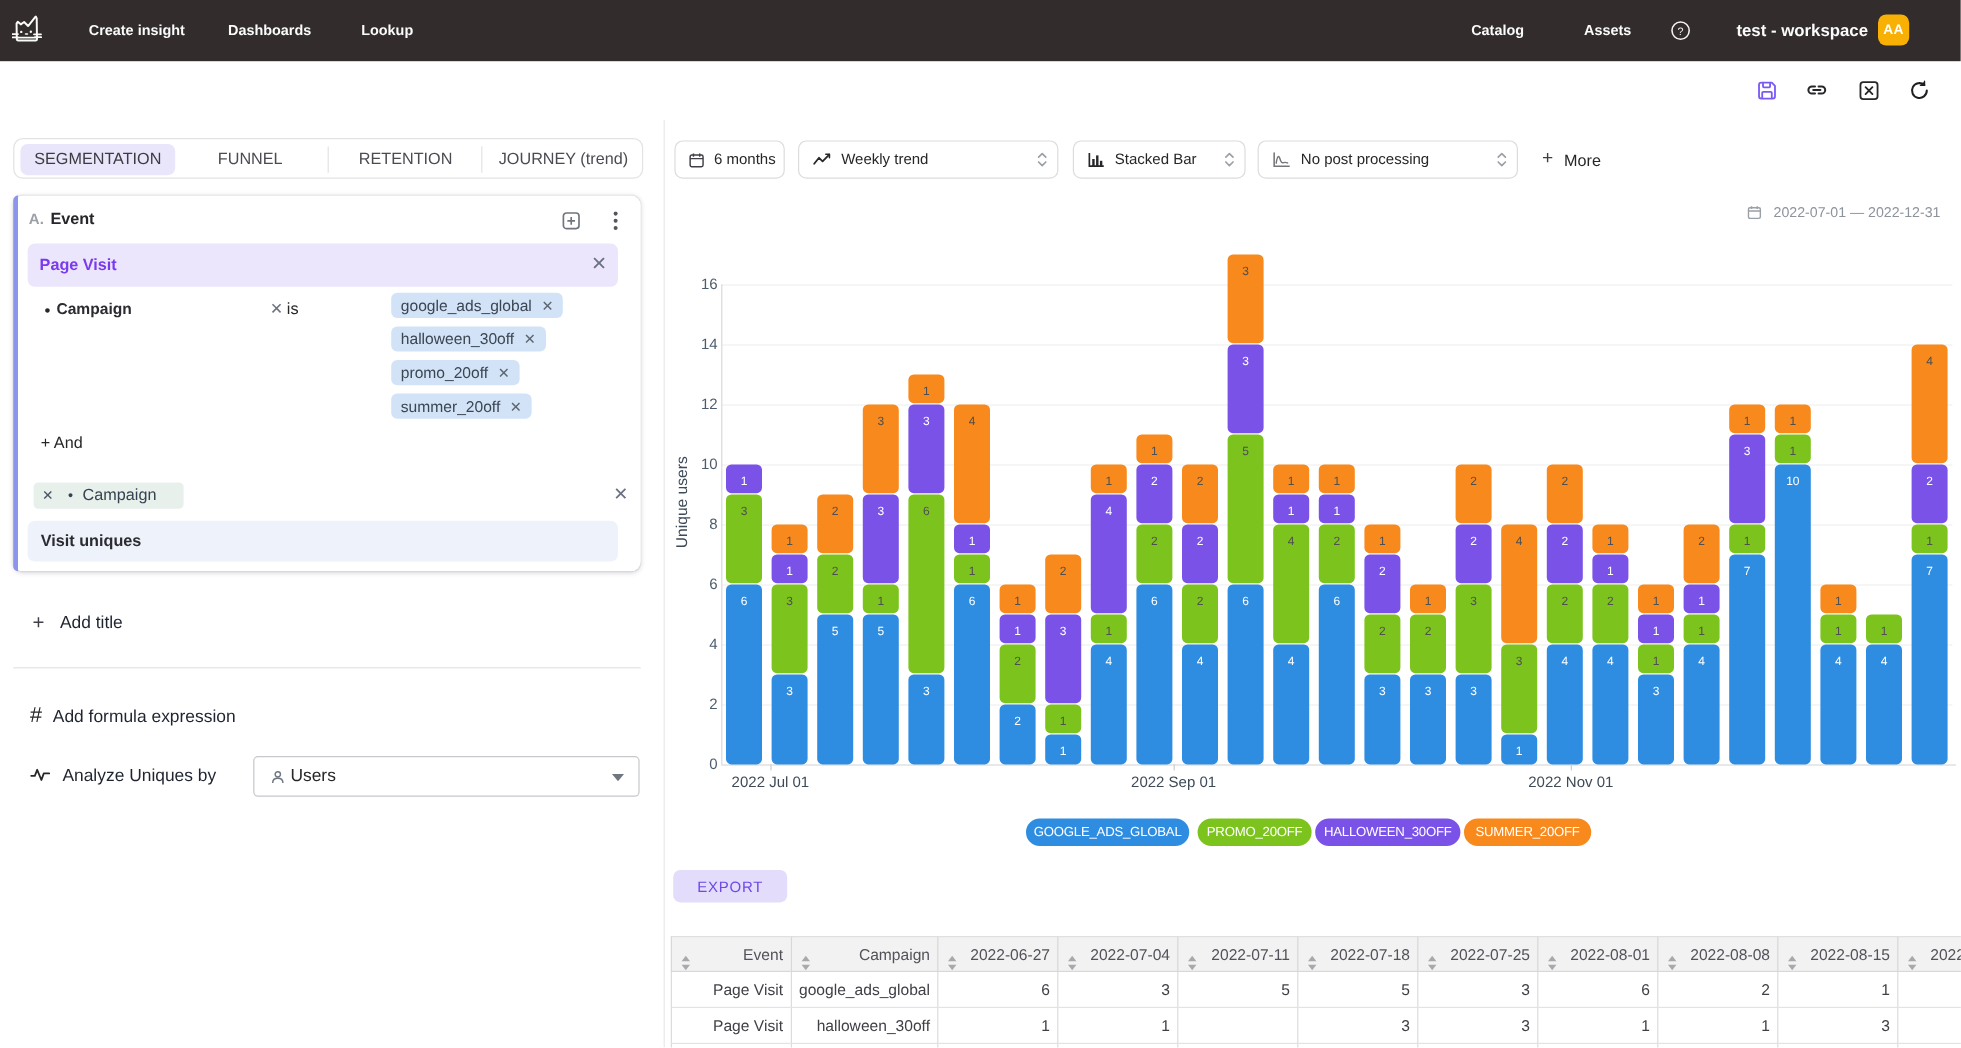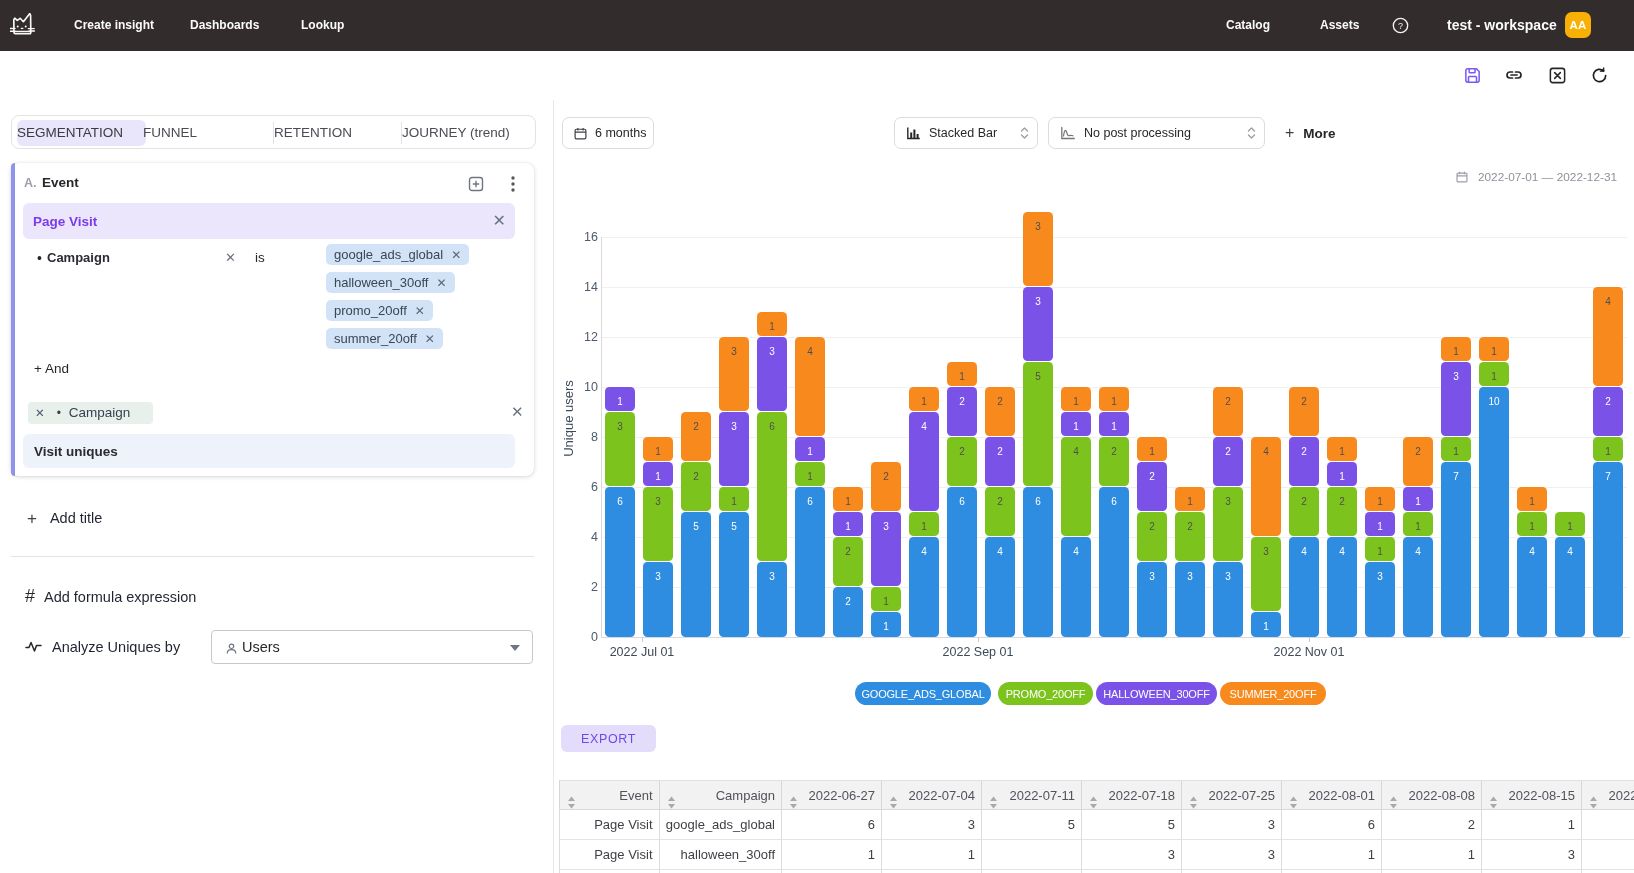--- a/index.html
+++ b/index.html
@@ -9,21 +9,21 @@
 .search{position:absolute;left:586px;top:7px;width:400px;height:36px;background:#121111;border-radius:8px;line-height:36px;color:#8e8e8e;font-size:12px;padding-left:13px}
 .avatar{position:absolute;left:1565px;top:12px;width:26px;height:26px;border-radius:7px;background:#f9b005;color:#fff;font-weight:700;font-size:11.5px;display:flex;align-items:center;justify-content:center;letter-spacing:.3px}
 .toolbar{position:absolute;left:0;top:51px;width:1634px;height:49px;border-bottom:1px solid #e6e6e6;background:#fff}
 .addtitle{position:absolute;left:17px;top:0;height:49px;line-height:49px;color:#b4bcc4;font-weight:700;font-size:14.5px}
 .adddesc{position:absolute;left:563px;top:0;height:49px;line-height:49px;color:#b4bcc4;font-size:14.5px}
 .ticon{position:absolute;top:64px;width:22px;height:22px;display:flex;align-items:center;justify-content:center}
 .vdiv{position:absolute;left:553px;top:100px;width:1px;height:773px;background:#e8e8e8}
 
 .tabs{position:absolute;left:11px;top:115px;width:525px;height:34px;border:1px solid #e3e3e4;border-radius:8px;background:#fff}
 .tabs .pill{position:absolute;left:5px;top:4px;width:129px;height:26px;background:#e9e6fb;border-radius:6px}
-.tabs .tl{position:absolute;top:0;height:34px;line-height:33px;font-size:13.5px;color:#4b4b52;text-align:left}
+.tabs .tl{position:absolute;top:0;height:34px;line-height:33px;font-size:13.5px;color:#4b4b52;text-align:center}
 .tabs .tdiv{position:absolute;top:6px;width:1px;height:22px;background:#e3e3e4}
 .card{position:absolute;left:11px;top:163px;width:523px;height:313px;background:#fff;border-radius:8px;box-shadow:0 1px 4px rgba(40,40,60,.18),0 0 1px rgba(40,40,60,.14)}
 .accent{position:absolute;left:0;top:0;width:4px;height:313px;background:#8d94ec;border-radius:8px 0 0 8px}
 .pv{position:absolute;left:12px;top:40px;width:492px;height:36px;background:#ebe6fb;border-radius:6px;line-height:36px}
 .pv b{color:#7a3bec;font-size:13.5px;margin-left:10px}
 .pv .x{position:absolute;right:9px;top:0;color:#6b7280;font-size:16px}
 .cu{position:absolute;left:12px;top:271px;width:492px;height:34px;background:#eef2fa;border-radius:6px;line-height:34px}
 .cu b{color:#2b2b31;font-size:13.5px;margin-left:11px}
 .bchip{position:absolute;left:17px;top:239px;height:22px;background:#e7f0eb;border-radius:4px;line-height:22px;padding:0 23px 0 7px;font-size:13.5px;color:#374151}
 .chip{position:absolute;left:315px;height:21px;background:#d2e3f7;border-radius:5px;line-height:21px;padding:0 8px;font-size:13px;color:#3b4652}
@@ -115,21 +115,21 @@
         </svg></div>
   <div style="position:absolute;left:500px;top:13px"><svg width="4" height="16" viewBox="0 0 4 16" fill="#55565c">
           <circle cx="2" cy="2" r="1.7"></circle>
           <circle cx="2" cy="8" r="1.7"></circle>
           <circle cx="2" cy="14" r="1.7"></circle>
         </svg></div>
   <div class="pv"><b>Page Visit</b><span class="x">✕</span></div>
   <div style="position:absolute;left:26px;top:87px;font-size:14px;color:#27272a">•</div>
   <div style="position:absolute;left:36px;top:87px;font-size:13px;font-weight:700;color:#2b2b31">Campaign</div>
   <div style="position:absolute;left:214px;top:87px;font-size:13px;color:#6b7280">✕</div>
-  <div style="position:absolute;left:244px;top:87px;font-size:13.5px;color:#27272a">is</div>
+  <div style="position:absolute;left:228px;top:87px;font-size:13.5px;color:#27272a">is</div>
   <div class="chip" style="top:81px">google_ads_global<i>✕</i></div>
   <div class="chip" style="top:109px">halloween_30off<i>✕</i></div>
   <div class="chip" style="top:137px">promo_20off<i>✕</i></div>
   <div class="chip" style="top:165px">summer_20off<i>✕</i></div>
   <div style="position:absolute;left:23px;top:198px;font-size:13.5px;color:#27272a">+ And</div>
   <div class="bchip"><span style="font-size:11.5px;color:#4b5563">✕</span><span style="margin-left:12px;font-size:12px">•</span><span style="margin-left:8px">Campaign</span></div>
   <div style="position:absolute;left:500px;top:240px;font-size:15px;color:#6b7280">✕</div>
   <div class="cu"><b>Visit uniques</b></div>
 </div>
 
@@ -152,20 +152,35 @@
 
 <div class="cbox" style="left:562px;width:92px">
       <span class="cico">
         <svg width="13" height="13" viewBox="0 0 14 14" fill="none" stroke="#3f3f46" stroke-width="1.3">
           <rect x="1.2" y="2.4" width="11.6" height="10.4" rx="1.5"></rect>
           <path d="M4.2 1v2.8M9.8 1v2.8M1.2 5.6h11.6"></path>
         </svg>
       </span>
       <span class="ctxt">6 months</span>
     </div>
+<div class="cbox" style="left:665px;width:217px">
+      <span class="cico">
+        <svg width="16" height="14" viewBox="0 0 16 14" fill="none" stroke="#27272a" stroke-width="1.5" stroke-linecap="round" stroke-linejoin="round">
+          <path d="M1.5 10.5 L5.5 5.5 L8.5 8.5 L14 2.8"></path>
+          <path d="M11.2 2.5 h3 v3" stroke-width="1.3"></path>
+        </svg>
+      </span>
+      <span class="ctxt">Weekly trend</span>
+      <span class="cud">
+        <svg width="9" height="14" viewBox="0 0 9 14" fill="none" stroke="#9aa0a6" stroke-width="1.4" stroke-linecap="round" stroke-linejoin="round">
+          <path d="M1.5 5 4.5 2 7.5 5"></path>
+          <path d="M1.5 9 4.5 12 7.5 9"></path>
+        </svg>
+      </span>
+    </div>
 <div class="cbox" style="left:894px;width:144px">
       <span class="cico">
         <svg width="15" height="14" viewBox="0 0 15 14" fill="none">
           <path d="M1.8 1.5 v11 h12" stroke="#27272a" stroke-width="1.4" fill="none"></path>
           <rect x="4.2" y="6.5" width="2" height="6" fill="#27272a"></rect>
           <rect x="7.4" y="3.5" width="2" height="9" fill="#27272a"></rect>
           <rect x="10.6" y="8" width="2" height="4.5" fill="#27272a"></rect>
         </svg>
       </span>
       <span class="ctxt">Stacked Bar</span>
@@ -186,21 +201,21 @@
       <span class="ctxt">No post processing</span>
       <span class="cud">
         <svg width="9" height="14" viewBox="0 0 9 14" fill="none" stroke="#9aa0a6" stroke-width="1.4" stroke-linecap="round" stroke-linejoin="round">
           <path d="M1.5 5 4.5 2 7.5 5"></path>
           <path d="M1.5 9 4.5 12 7.5 9"></path>
         </svg>
       </span>
     </div>
 <div style="position:absolute;left:1285px;top:117px;height:32px;display:flex;align-items:center;font-size:14px;color:#27272a">
       <span style="font-size:16px;color:#3f3f46">+</span>
-      <span style="margin-left:9px;font-weight:700;font-size:13.5px">More</span>
+      <span style="margin-left:9px;font-weight:400;font-size:13.5px">More</span>
     </div>
 
 <div style="position:absolute;left:1456px;top:170px;display:flex;align-items:center">
       <span style="display:flex">
         <svg width="12" height="12" viewBox="0 0 14 14" fill="none" stroke="#9aa0a6" stroke-width="1.4">
           <rect x="1.2" y="2.4" width="11.6" height="10.4" rx="1.5"></rect>
           <path d="M4.2 1v2.8M9.8 1v2.8M1.2 5.6h11.6"></path>
         </svg>
       </span>
       <span style="margin-left:10px;font-size:11.8px;color:#8d939b">2022-07-01 — 2022-12-31</span>

